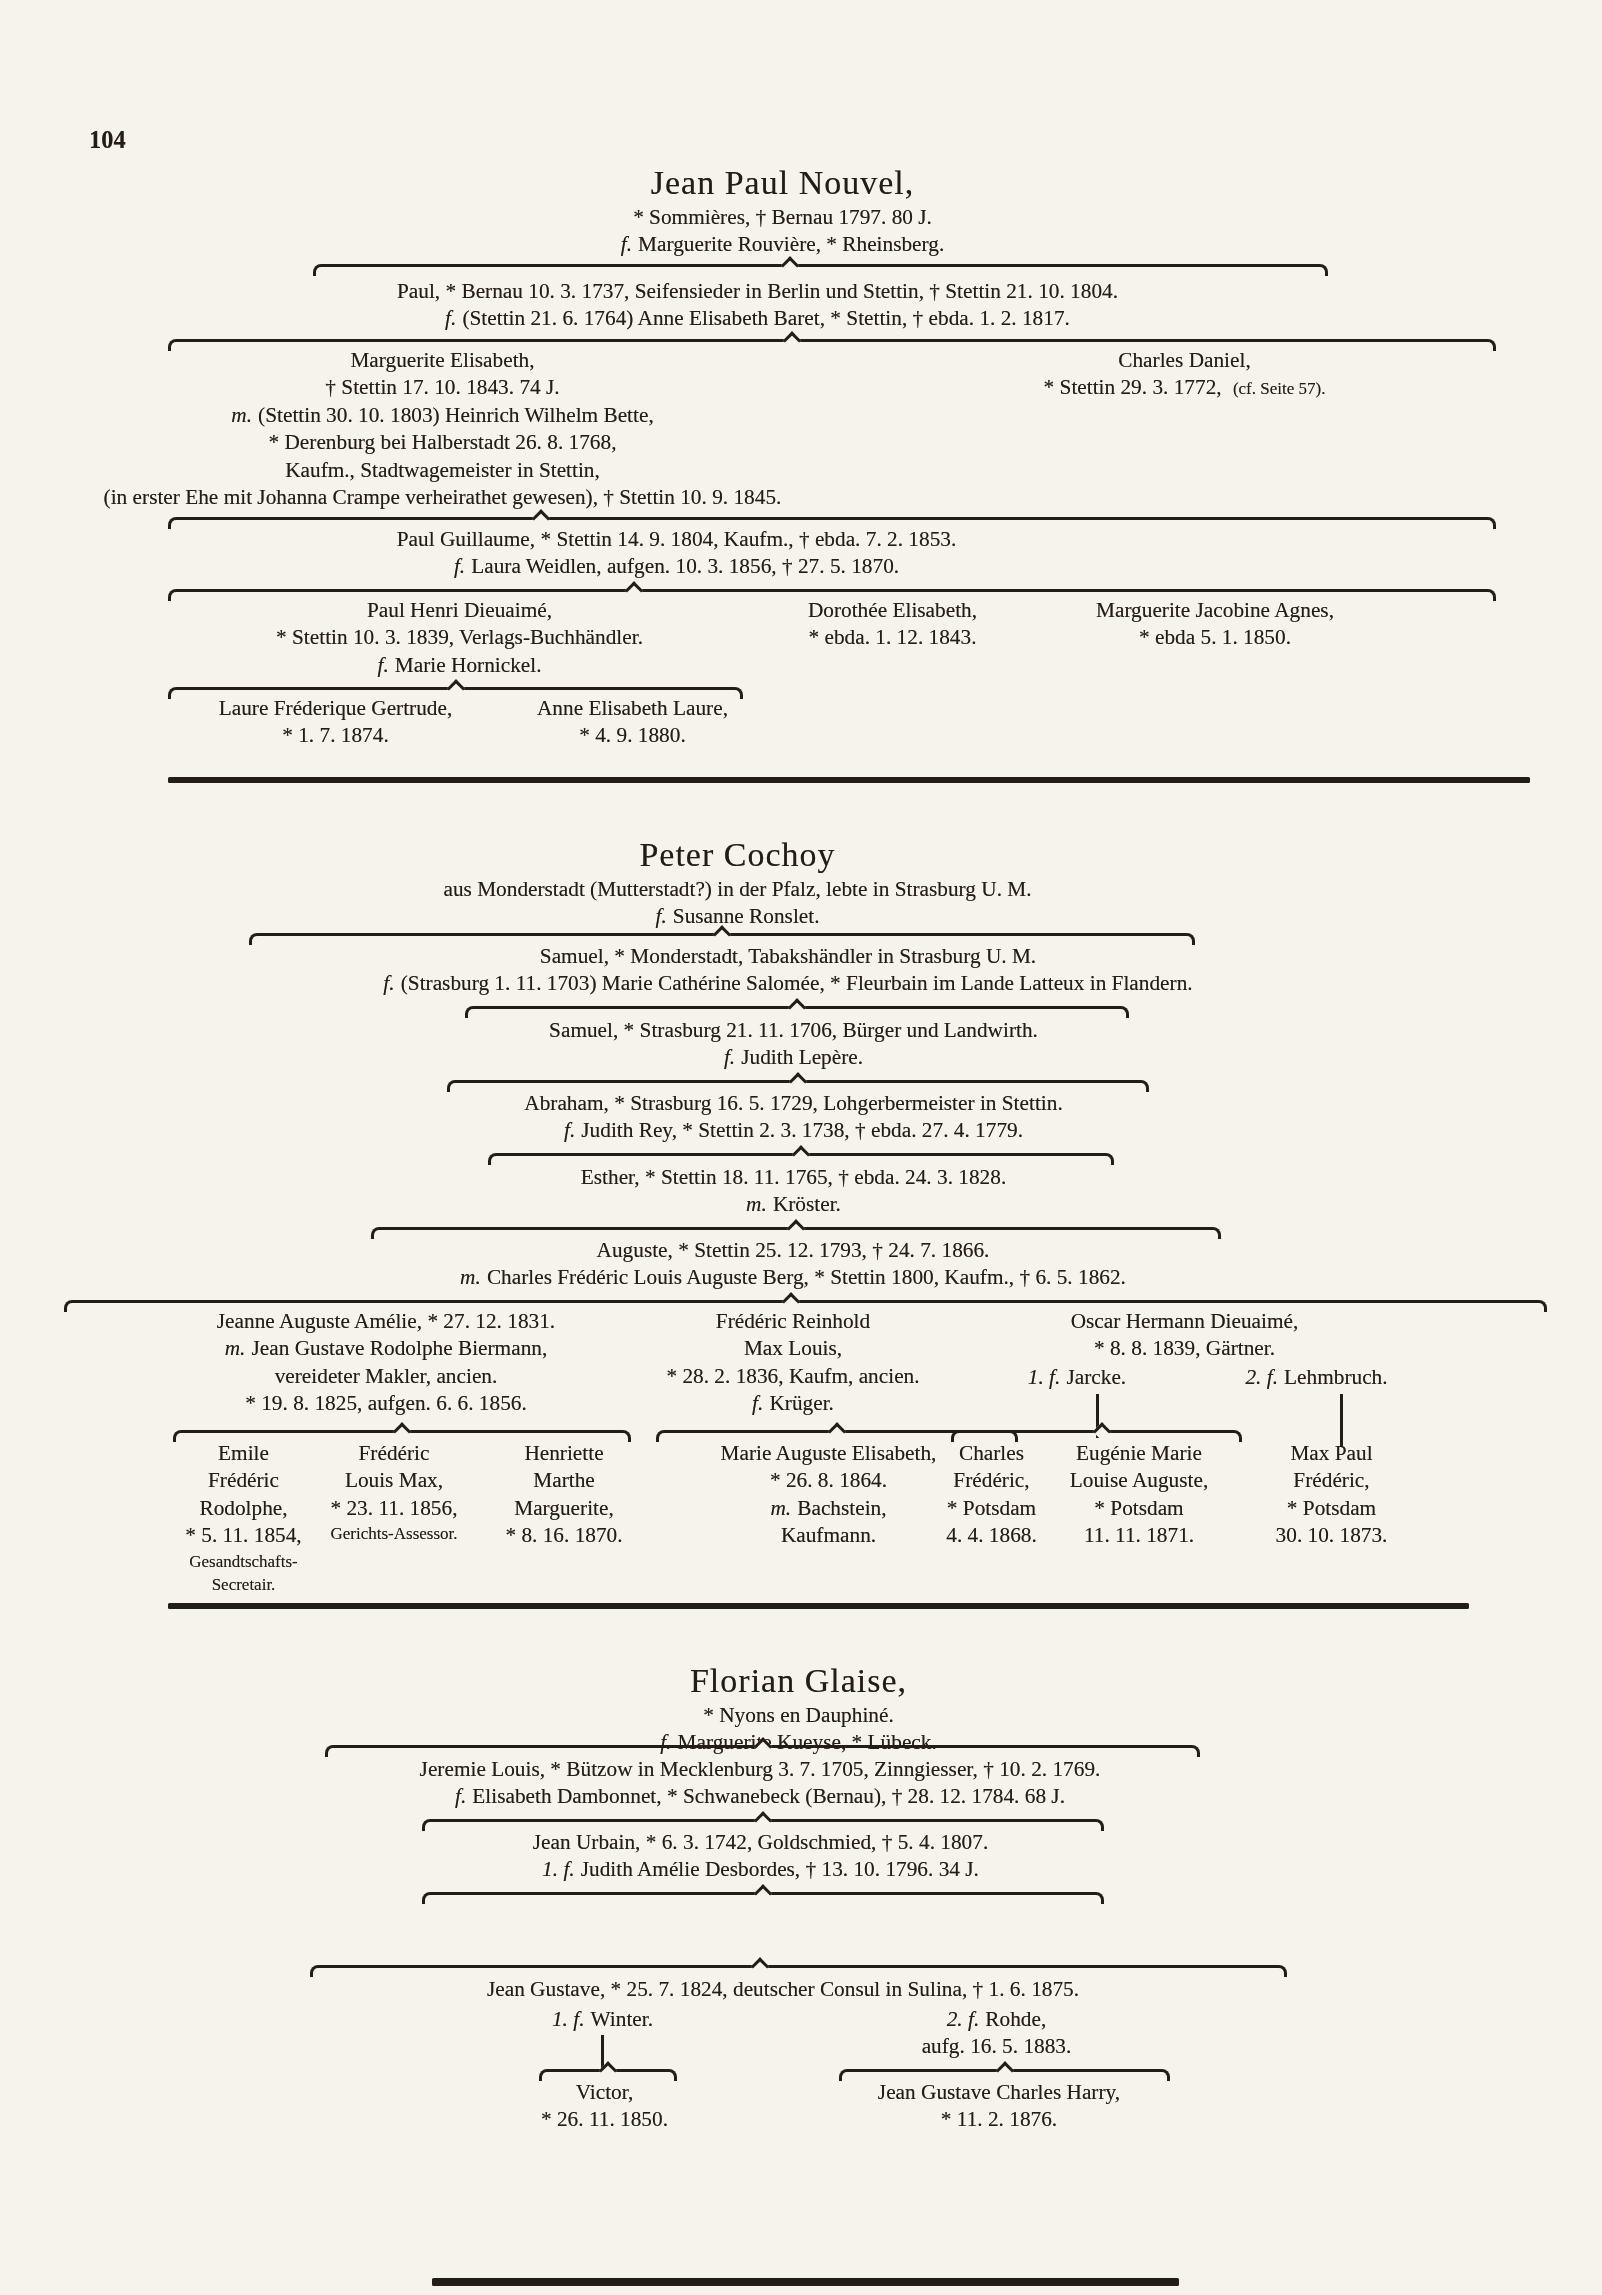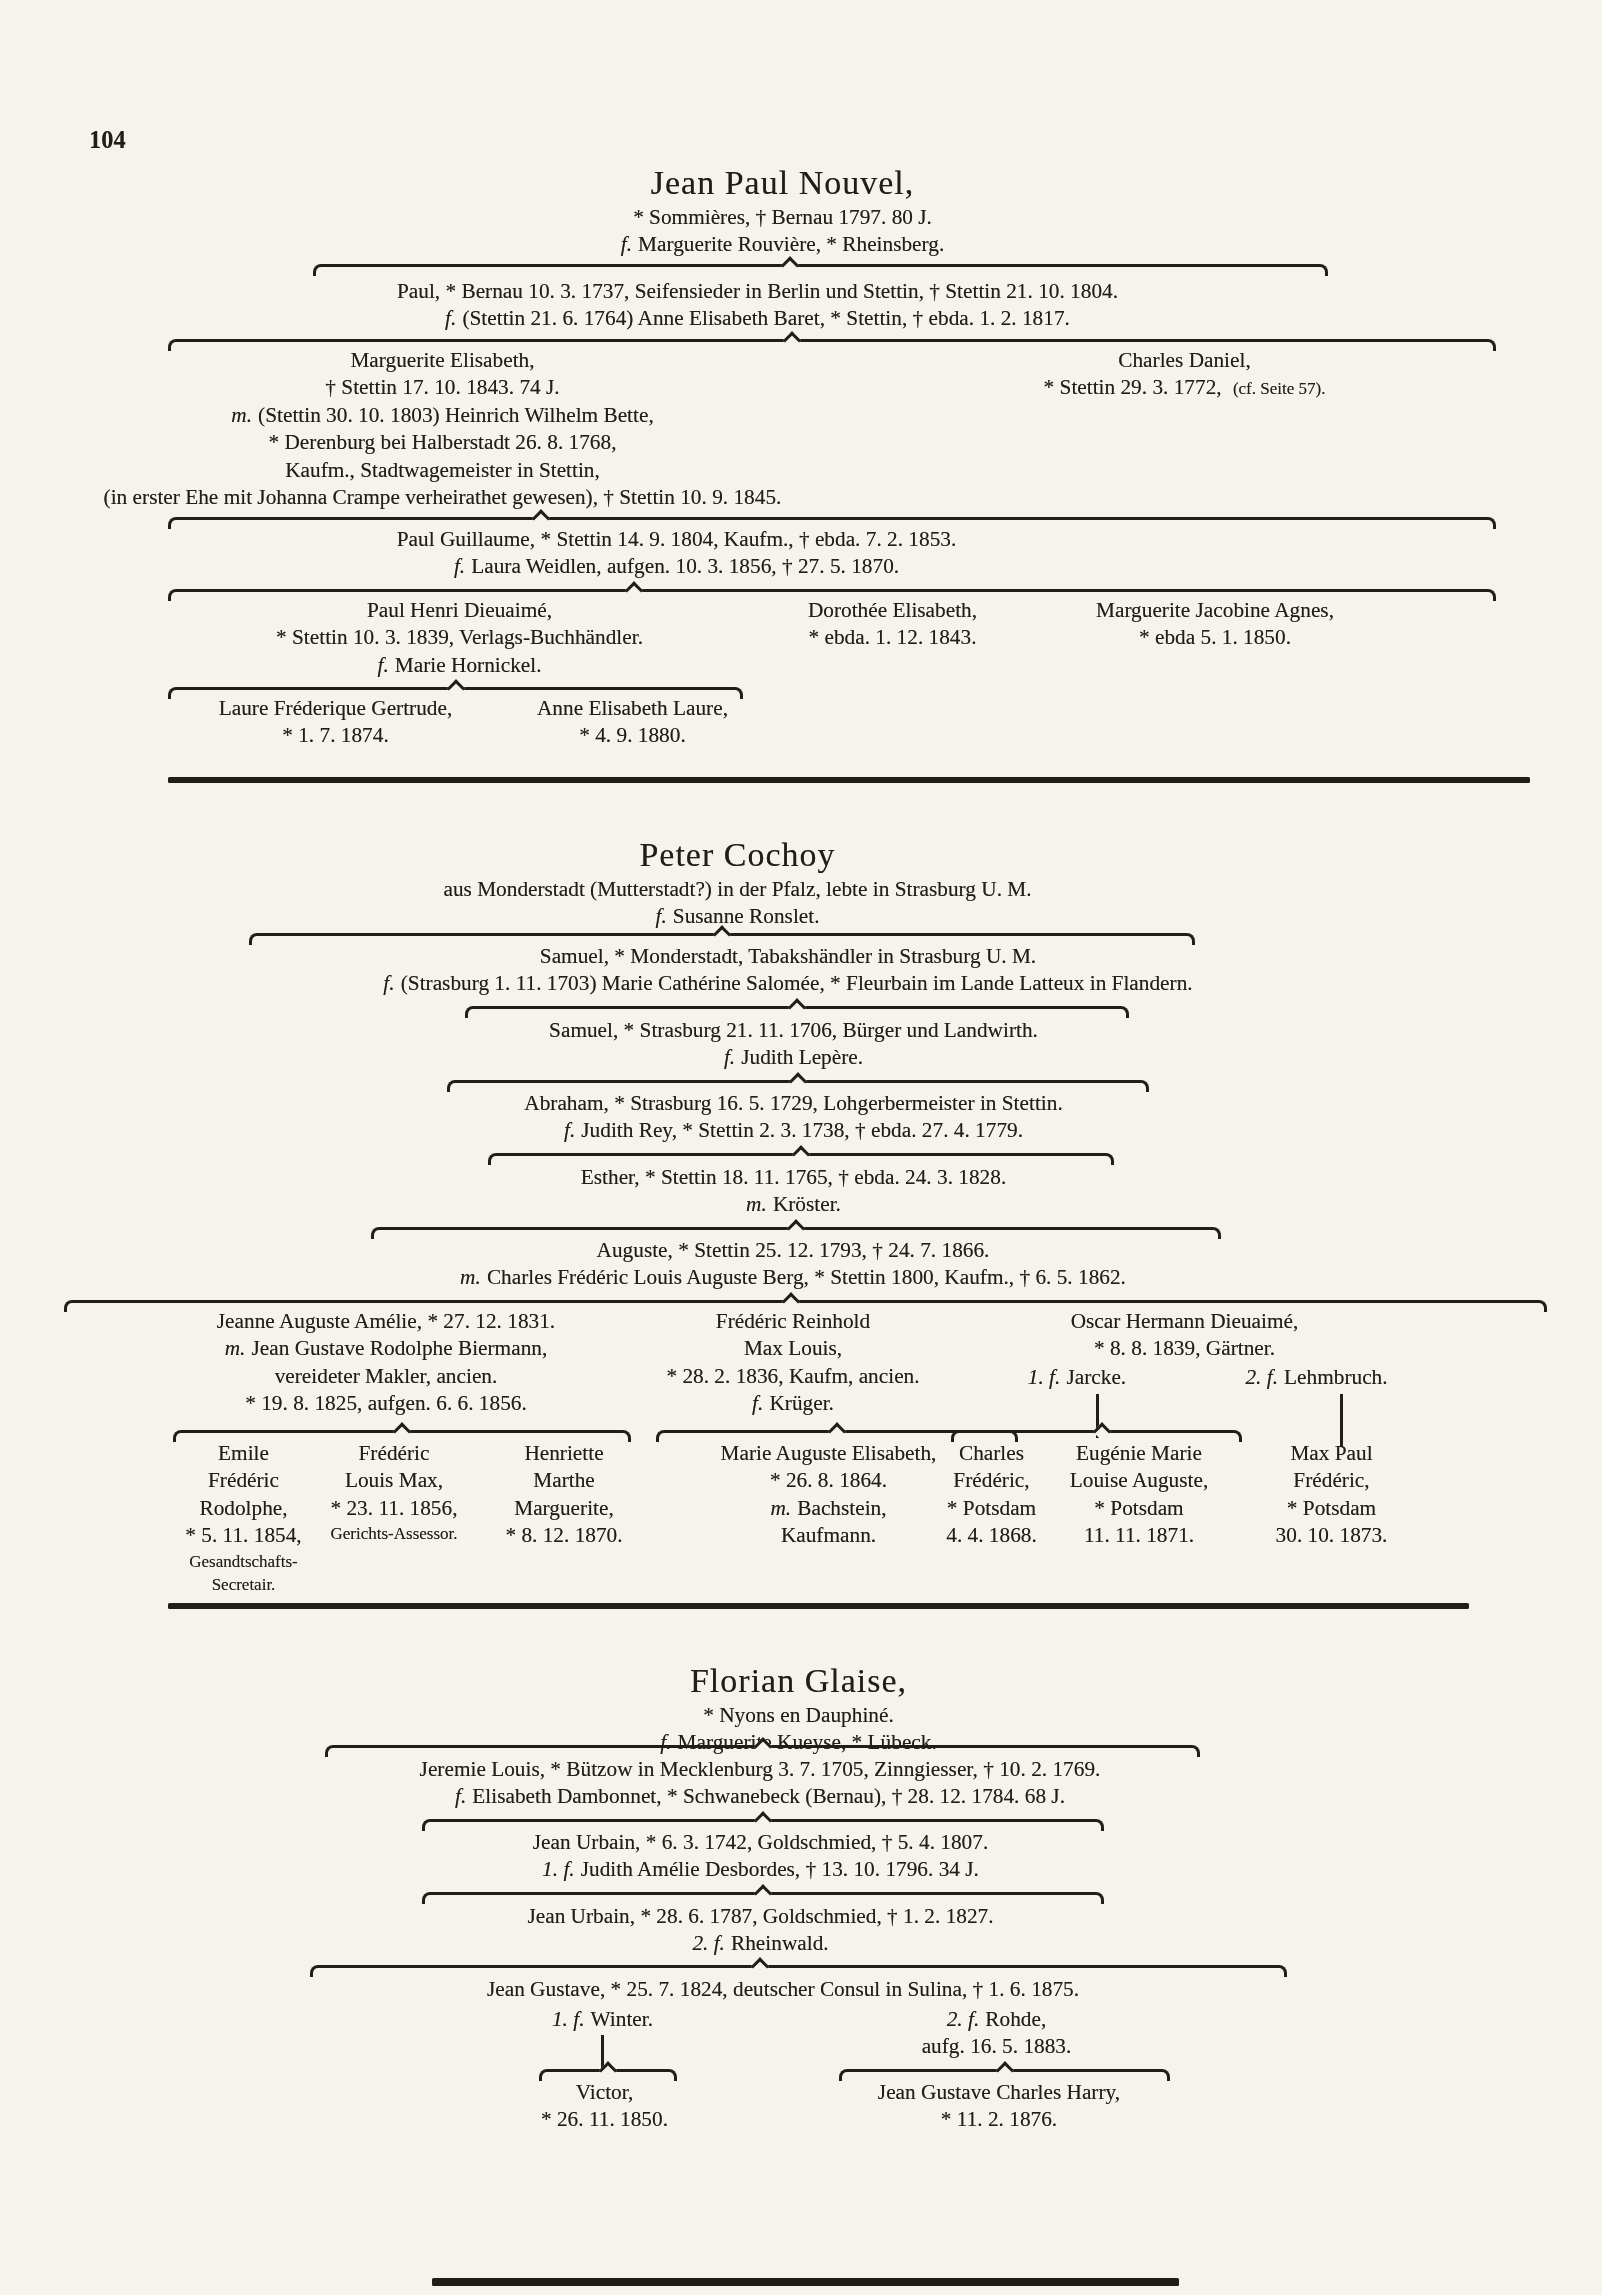--- a/index.html
+++ b/index.html
@@ -167,21 +167,21 @@
   <div class="blk" style="left:277px;top:1440px;width:234px;">
       <div class="ln"><span>Frédéric</span></div>
       <div class="ln"><span>Louis Max,</span></div>
       <div class="ln"><span>* 23. 11. 1856,</span></div>
       <div class="ln small"><span>Gerichts-Assessor.</span></div>
     </div>
   <div class="blk" style="left:447px;top:1440px;width:234px;">
       <div class="ln"><span>Henriette</span></div>
       <div class="ln"><span>Marthe</span></div>
       <div class="ln"><span>Marguerite,</span></div>
-      <div class="ln"><span>* 8. 12. 1870.</span></div>
+      <div class="ln"><span>* 8. 16. 1870.</span></div>
     </div>
   <div class="blk" style="left:676px;top:1440px;width:305px;">
       <div class="ln"><span>Marie Auguste Elisabeth,</span></div>
       <div class="ln"><span>* 26. 8. 1864.</span></div>
       <div class="ln"><i class="pre">m.</i><span>Bachstein,</span></div>
       <div class="ln"><span>Kaufmann.</span></div>
     </div>
   <div class="blk" style="left:895px;top:1440px;width:193px;">
       <div class="ln"><span>Charles</span></div>
       <div class="ln"><span>Frédéric,</span></div>
@@ -213,24 +213,20 @@
   <div class="blk" style="left:201px;top:1756px;width:1118px;">
       <div class="ln"><span>Jeremie Louis, * Bützow in Mecklenburg 3. 7. 1705, Zinngiesser, † 10. 2. 1769.</span></div>
       <div class="ln"><i class="pre">f.</i><span>Elisabeth Dambonnet, * Schwanebeck (Bernau), † 28. 12. 1784. 68 J.</span></div>
     </div>
   <div class="brace" style="left:422px;top:1819px;width:676px;"></div>
   <div class="blk" style="left:252px;top:1829px;width:1017px;">
       <div class="ln"><span>Jean Urbain, * 6. 3. 1742, Goldschmied, † 5. 4. 1807.</span></div>
       <div class="ln"><i class="pre">1. f.</i><span>Judith Amélie Desbordes, † 13. 10. 1796. 34 J.</span></div>
     </div>
   <div class="brace" style="left:422px;top:1892px;width:676px;"></div>
-  <div class="blk" style="left:252px;top:1903px;width:1017px;">
-      <div class="ln"><span>Jean Urbain, * 28. 6. 1787, Goldschmied, † 1. 2. 1827.</span></div>
-      <div class="ln"><i class="pre">2. f.</i><span>Rheinwald.</span></div>
-    </div>
   <div class="brace" style="left:310px;top:1965px;width:971px;--cx:46%;"></div>
   <div class="blk" style="left:224px;top:1976px;width:1118px;">
       <div class="ln"><span>Jean Gustave, * 25. 7. 1824, deutscher Consul in Sulina, † 1. 6. 1875.</span></div>
     </div>
   <div class="blk" style="left:450px;top:2006px;width:305px;">
       <div class="ln"><i class="pre">1. f.</i><span>Winter.</span></div>
     </div>
   <div class="blk" style="left:844px;top:2006px;width:305px;">
       <div class="ln"><i class="pre">2. f.</i><span>Rohde,</span></div>
       <div class="ln"><span>aufg. 16. 5. 1883.</span></div>

